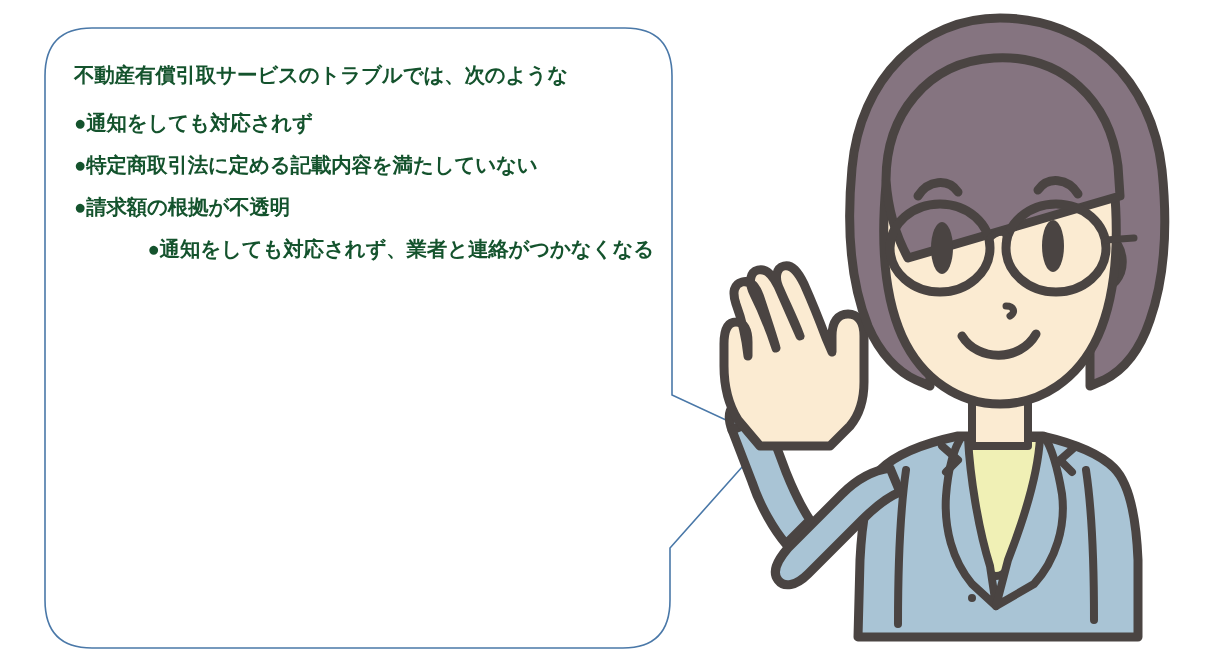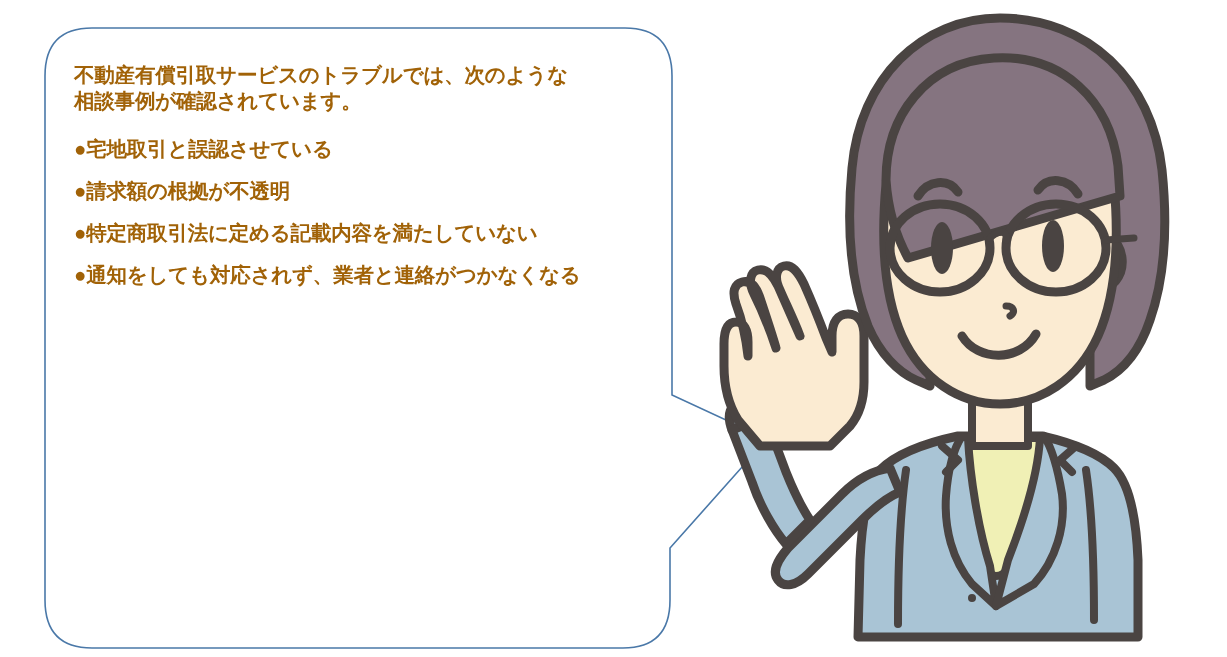--- a/index.html
+++ b/index.html
@@ -35,33 +35,33 @@
 
   #bubble-text-layer {
     position: absolute;
     left: 74px;
     top: 62px;
     width: 580px;
     height: 560px;
   }
 
   .bubble-line {
-    color: #a16207;
+    color: #14532d;
     font-family: "Liberation Sans", "DejaVu Sans", sans-serif;
     font-weight: 700;
     font-size: 20.5px;
     line-height: 26px;
     letter-spacing: -0.2px;
     white-space: nowrap;
   }
 
   .bubble-para {
     margin-bottom: 16px;
   }
-  .bubble-para:last-child { margin-bottom: 3px; }
+  .bubble-para:last-child { margin-bottom: 3px; text-align: right; }
 
   .para-intro { margin-bottom: 22px; }
 
   
   #character {
     position: absolute;
     left: 690px;
     top: 0px;
     width: 537px;
     height: 657px;
@@ -87,40 +87,39 @@
           Q 45,648 45,600
           L 45,76
           Q 45,28 92,28
           Z" fill="#ffffff" stroke="#4A78A8" stroke-width="1.6"></path>
     </svg>
 
     <div id="bubble-text-layer">
 
       <div class="bubble-para para-intro">
         <div class="bubble-line">不動産有償引取サービスのトラブルでは、次のような</div>
-        <div class="bubble-line">相談事例が確認されています。</div>
-      </div>
-
-
-      <div class="bubble-para">
-      </div>
-
-      <div class="bubble-para">
-      </div>
-
-      <div class="bubble-para">
-        <div class="bubble-line">●宅地取引と誤認させている</div>
+      </div>
+
+
+      <div class="bubble-para">
+      </div>
+
+      <div class="bubble-para">
+      </div>
+
+      <div class="bubble-para">
+        <div class="bubble-line">●通知をしても対応されず</div>
+      </div>
+
+      <div class="bubble-para">
+        <div class="bubble-line">●特定商取引法に定める記載内容を満たしていない</div>
       </div>
 
       <div class="bubble-para">
         <div class="bubble-line">●請求額の根拠が不透明</div>
-      </div>
-
-      <div class="bubble-para">
-        <div class="bubble-line">●特定商取引法に定める記載内容を満たしていない</div>
       </div>
 
       <div class="bubble-para">
         <div class="bubble-line">●通知をしても対応されず、業者と連絡がつかなくなる</div>
       </div>
 
     </div>
   </div>
 
   <div id="character">

